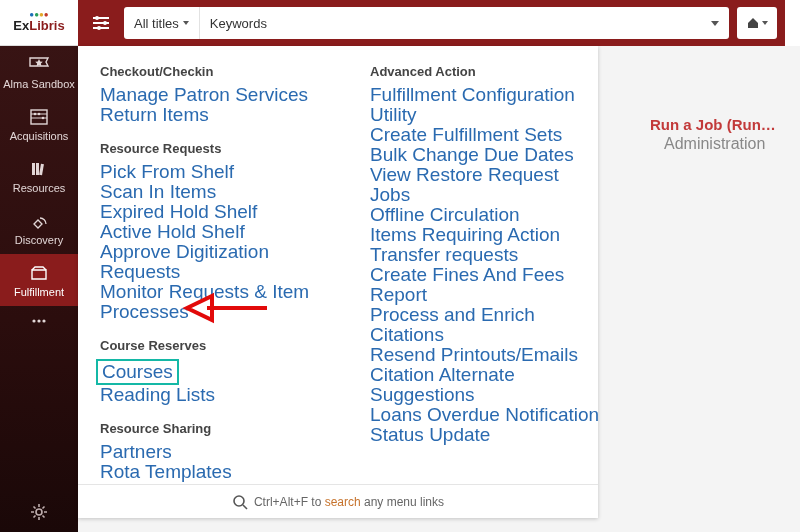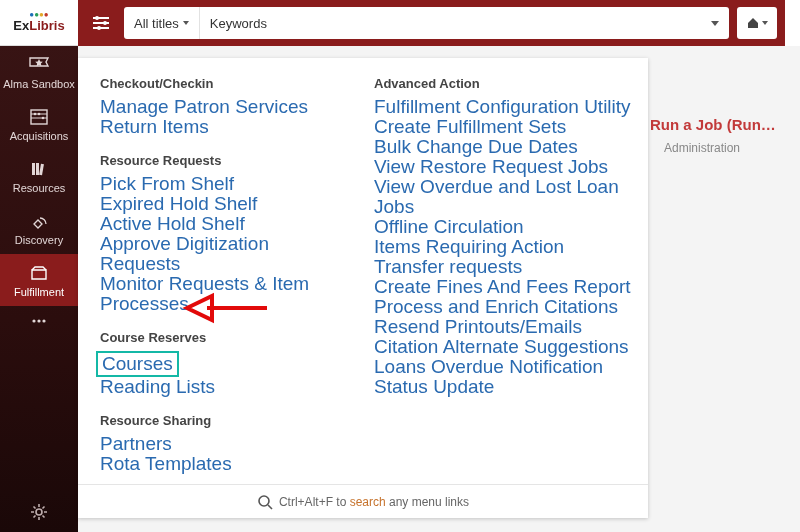--- a/index.html
+++ b/index.html
@@ -24,23 +24,23 @@
   .topbar { position: absolute; left: 78px; top: 0; right: 15px; height: 46px; background: #8a1c1c; display: flex; align-items: center; padding: 0 8px; gap: 8px; }
   .filter-btn { width: 30px; height: 30px; background: #8a1c1c; border: none; display: flex; align-items: center; justify-content: center; cursor: pointer; }
   .searchbar { flex: 1; height: 32px; background: #fff; border-radius: 3px; display: flex; align-items: stretch; overflow: hidden; }
   .search-seg { display: flex; align-items: center; padding: 0 10px; border-right: 1px solid #e2e2e2; cursor: pointer; font-size: 13px; color: #333; gap: 4px; }
   .search-seg.last { border-right: none; flex: 1; }
   .home-btn { width: 40px; height: 32px; background: #fff; border-radius: 3px; display: flex; align-items: center; justify-content: center; cursor: pointer; gap: 2px; }
 
   .content { position: absolute; left: 78px; top: 46px; right: 0; bottom: 0; background: #f4f4f4; }
   .side-info { position: absolute; right: 10px; top: 70px; width: 140px; }
   .run-title { color: #c23a3a; font-size: 15px; font-weight: 600; white-space: nowrap; overflow: hidden; text-overflow: ellipsis; }
-  .run-sub   { color: #888; font-size: 12px; margin-top: 8px; padding-left: 14px; }
-
-  .mega { position: absolute; left: 78px; top: 58px; width: 570px; bottom: 14px; background: #fff; box-shadow: 0 1px 4px rgba(0,0,0,0.2); padding: 18px 0 0 0; z-index: 5; }
+  .run-sub   { color: #888; font-size: 16px; margin-top: 2px; padding-left: 14px; }
+
+  .mega { position: absolute; left: 78px; top: 46px; width: 520px; bottom: 14px; background: #fff; box-shadow: 0 1px 4px rgba(0,0,0,0.2); padding: 18px 0 0 0; z-index: 5; }
   .mega-scroll { position: absolute; top: 18px; bottom: 34px; left: 0; right: 0; overflow-y: auto; padding: 0 0 10px 22px; }
   .cols { display: flex; gap: 40px; }
   .col { min-width: 230px; }
   .group-header { font-weight: 600; color: #444; font-size: 13px; margin: 0 0 6px 0; }
   .group { margin-bottom: 16px; }
   .link-item { display: block; color: #2a6ab0; font-size: 19px; line-height: 20px; cursor: pointer; }
 
   .highlight-box { display: inline-block; border: 2px solid #14b8a6; padding: 1px 4px; margin-left: -4px; }
 
   .arrow-callout { position: absolute; left: 182px; top: 288px; z-index: 6; pointer-events: none; }
@@ -163,40 +163,40 @@
     <div class="cols">
       <div class="col" id="col-left">
           <div class="group">
             <div class="group-header">Checkout/Checkin</div>
             <a class="link-item">Manage Patron Services</a>
             <a class="link-item">Return Items</a>
           </div>
           <div class="group">
             <div class="group-header">Resource Requests</div>
             <a class="link-item">Pick From Shelf</a>
+            <a class="link-item">Scan In Items</a>
             <a class="link-item">Expired Hold Shelf</a>
             <a class="link-item">Active Hold Shelf</a>
             <a class="link-item">Approve Digitization Requests</a>
             <a class="link-item">Monitor Requests &amp; Item Processes</a>
           </div>
           <div class="group"><div class="group-header">Course Reserves</div><span class="highlight-box"><a class="link-item">Courses</a></span><br><a class="link-item">Reading Lists</a></div>
           <div class="group">
             <div class="group-header">Resource Sharing</div>
             <a class="link-item">Partners</a>
             <a class="link-item">Rota Templates</a>
           </div>
         </div>
       <div class="col" id="col-right">
           <div class="group">
             <div class="group-header">Advanced Action</div>
             <a class="link-item">Fulfillment Configuration Utility</a>
             <a class="link-item">Create Fulfillment Sets</a>
             <a class="link-item">Bulk Change Due Dates</a>
             <a class="link-item">View Restore Request Jobs</a>
-            <a class="link-item">View Overdue and Lost Loan Jobs</a>
             <a class="link-item">Offline Circulation</a>
             <a class="link-item">Items Requiring Action</a>
             <a class="link-item">Transfer requests</a>
             <a class="link-item">Create Fines And Fees Report</a>
             <a class="link-item">Process and Enrich Citations</a>
             <a class="link-item">Resend Printouts/Emails</a>
             <a class="link-item">Citation Alternate Suggestions</a>
             <a class="link-item">Loans Overdue Notification Status Update</a>
           </div>
         </div>

